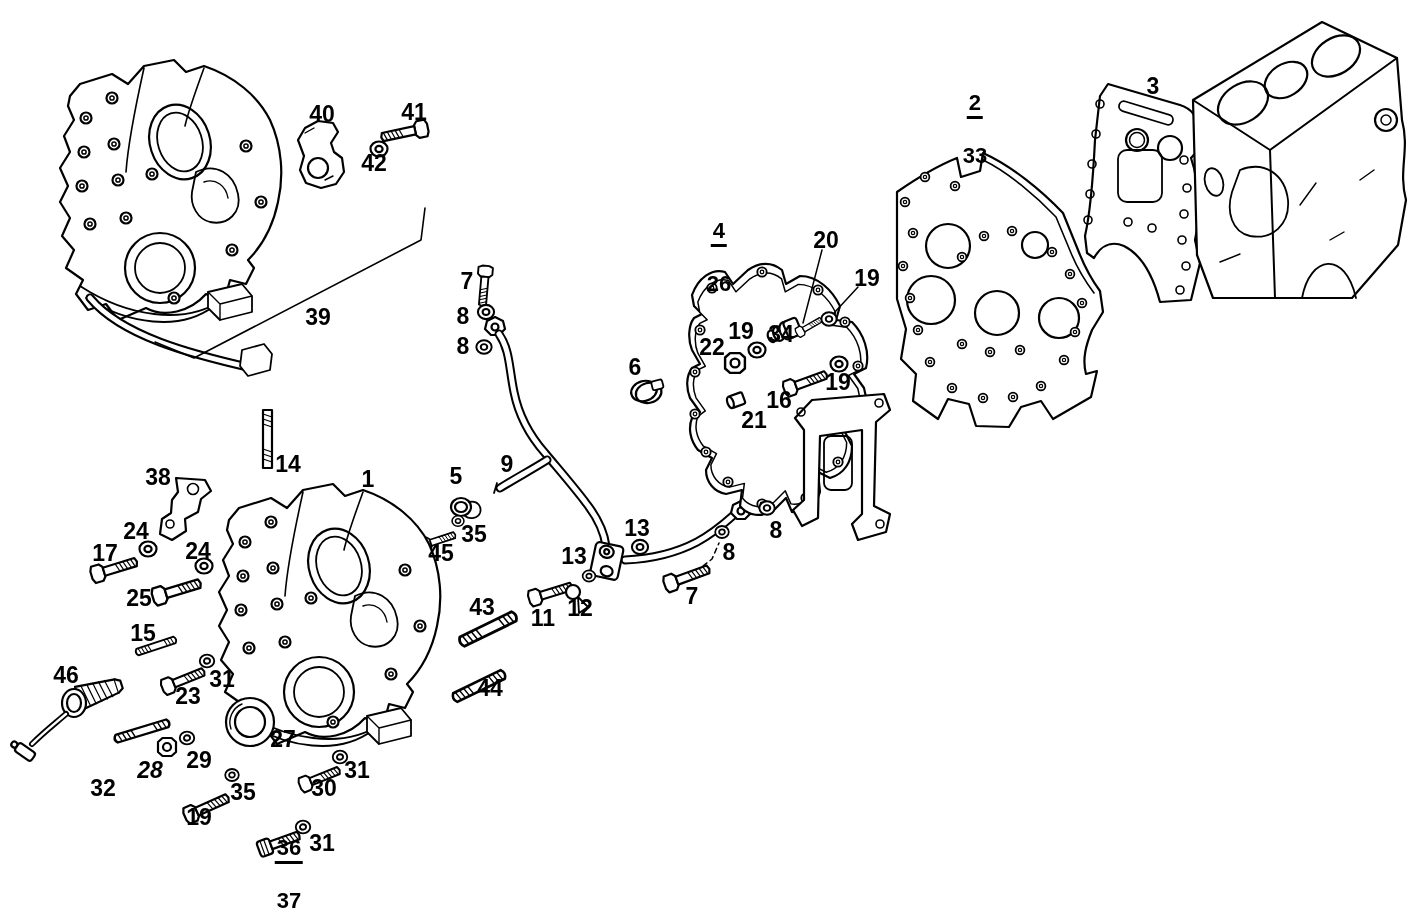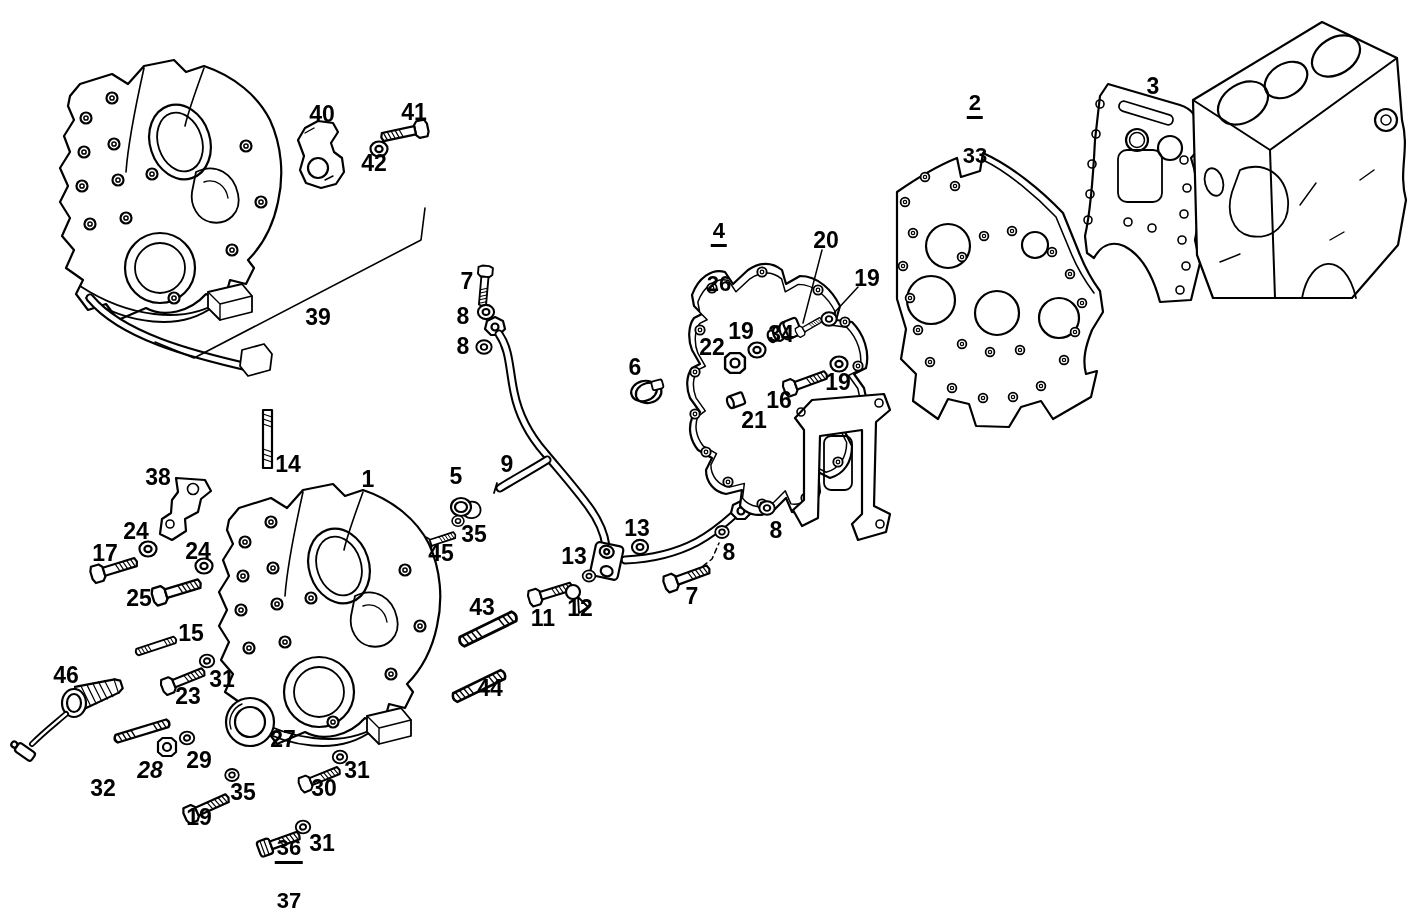--- a/index.html
+++ b/index.html
@@ -357,21 +357,21 @@
           <span class="den">33</span>
         </span></div>
       <div class="callout" style="left: 1153px; top: 86px;">3</div>
       <div class="callout" style="left: 288px; top: 448px; margin-top: 16px;">14</div>
       <div class="callout" style="left: 158px; top: 477px;">38</div>
       <div class="callout" style="left: 368px; top: 479px;">1</div>
       <div class="callout" style="left: 136px; top: 531px;">24</div>
       <div class="callout" style="left: 105px; top: 553px;">17</div>
       <div class="callout" style="left: 198px; top: 551px;">24</div>
       <div class="callout" style="left: 139px; top: 598px;">25</div>
-      <div class="callout" style="left: 143px; top: 633px; margin-left: 48px;">15</div>
+      <div class="callout" style="left: 143px; top: 633px;">15</div>
       <div class="callout" style="left: 66px; top: 675px;">46</div>
       <div class="callout" style="left: 188px; top: 696px;">23</div>
       <div class="callout" style="left: 222px; top: 679px;">31</div>
       <div class="callout" style="left: 103px; top: 788px;">32</div>
       <div class="callout" style="left: 150px; top: 770px; font-style: italic;">28</div>
       <div class="callout" style="left: 199px; top: 760px;">29</div>
       <div class="callout" style="left: 243px; top: 792px;">35</div>
       <div class="callout" style="left: 199px; top: 817px;">19</div>
       <div class="callout" style="left: 283px; top: 739px; text-align: center;">27</div>
       <div class="callout" style="left: 324px; top: 788px;">30</div>

